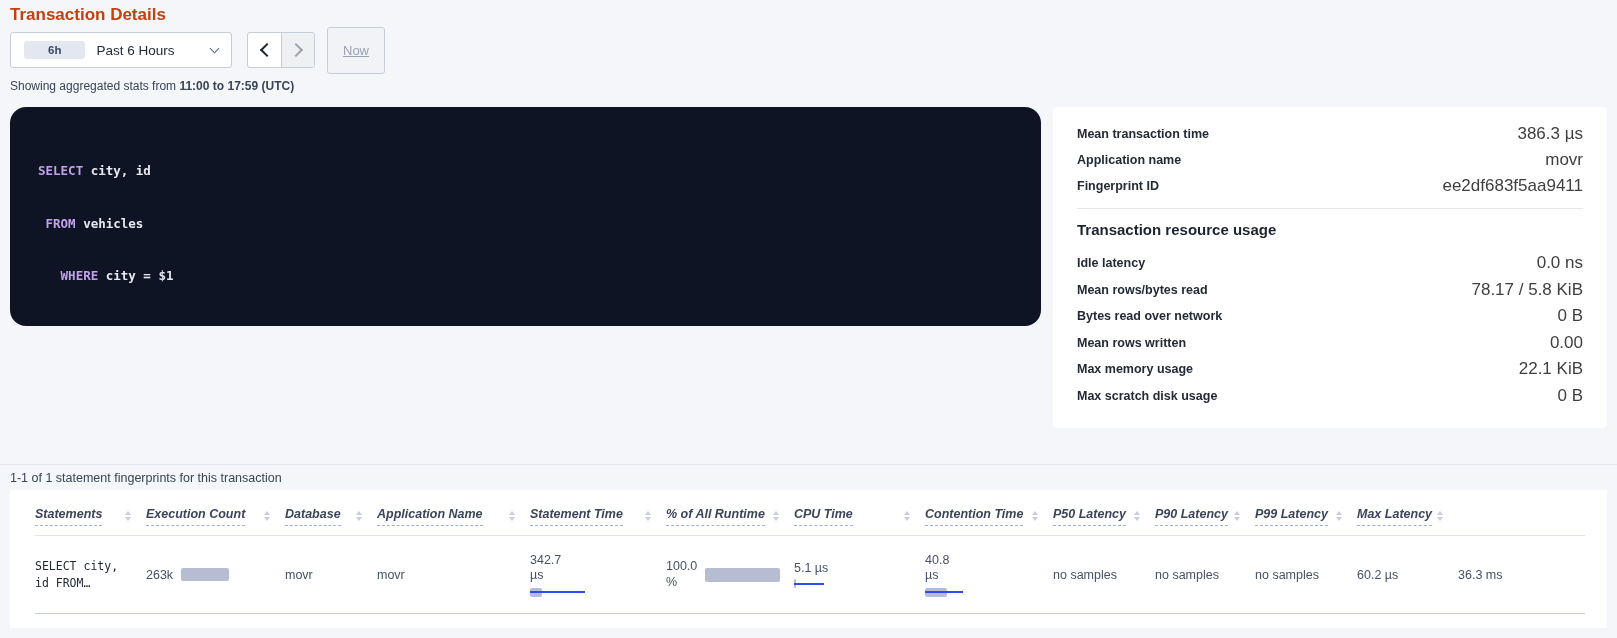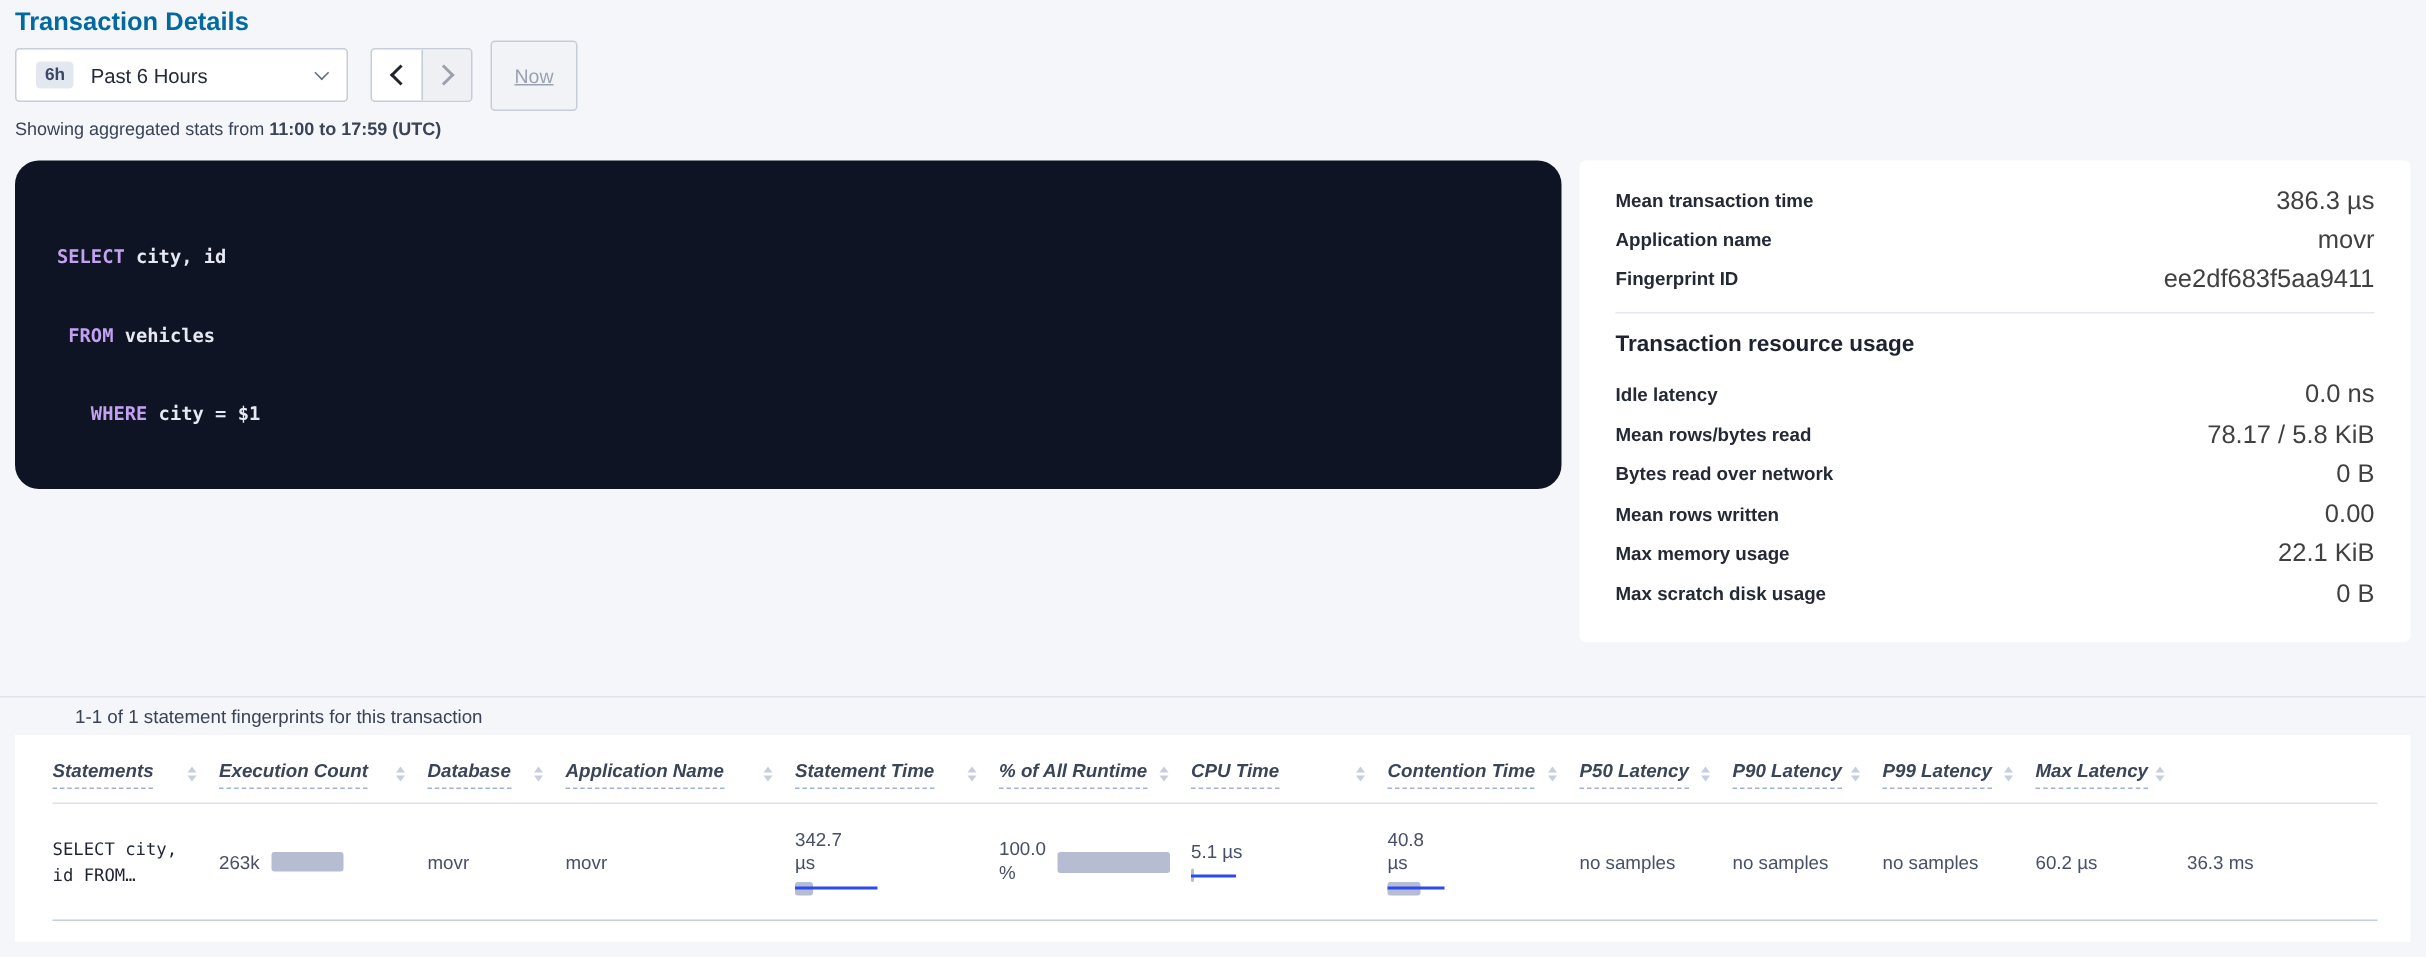--- a/index.html
+++ b/index.html
@@ -6,28 +6,28 @@
   html,body { width:1617px; height:638px; }
   body {
     background:#f4f6fa;
     font-family:"Liberation Sans", sans-serif;
     color:#242a35;
     position:relative;
     overflow:hidden;
   }
 
   
-  .page-title { position:absolute; left:10px; top:5px; font-size:17px; font-weight:bold; color:#0369a1; }
+  .page-title { position:absolute; left:10px; top:5px; font-size:17px; font-weight:bold; color:#c2410c; }
 
   .controls { position:absolute; left:10px; top:32px; display:flex; align-items:center; height:36px; }
   .time-picker {
     width:222px; height:36px; background:#fff; border:1px solid #c6ccd8; border-radius:3px;
     display:flex; align-items:center; padding:0 13px; cursor:pointer;
   }
-  .tp-badge { background:#e3e8f0; border-radius:3px; font-size:11.5px; font-weight:bold; color:#394a66; padding:3px 6px; margin-right:11px; }
+  .tp-badge { background:#e3e8f0; border-radius:3px; font-size:11.5px; font-weight:bold; color:#394a66; padding:3px 24px; margin-right:11px; }
   .tp-label { font-size:13.5px; color:#242a35; flex:1; }
   .chev { display:inline-block; border-style:solid; border-color:#5f6c80; border-width:0 1.6px 1.6px 0; padding:3px; }
   .chev.down { transform:rotate(45deg); margin-top:-3px; }
   .nav-group { display:flex; margin-left:15px; border:1px solid #c6ccd8; border-radius:3px; overflow:hidden; height:36px; background:#fff; }
   .nav-btn { width:33px; height:34px; display:flex; align-items:center; justify-content:center; cursor:pointer; }
   .nav-btn .chev { padding:4px; }
   .nav-btn.prev .chev { border-color:#20242c; border-width:0 2.4px 2.4px 0; transform:rotate(135deg); margin-left:4px; }
   .nav-btn.next { background:#eef0f4; border-left:1px solid #c6ccd8; }
   .nav-btn.next .chev { border-color:#9aa1ad; border-width:0 2.4px 2.4px 0; transform:rotate(-45deg); margin-right:4px; }
   .now-btn {
@@ -53,21 +53,21 @@
   }
   .stat-row { display:flex; justify-content:space-between; align-items:center; height:26px; }
   .stat-row.tall { height:26.5px; }
   .stat-label { font-size:12.5px; font-weight:bold; color:#242a35; }
   .stat-value { font-size:17px; color:#404040; }
   .stats-divider { border-top:1px solid #e4e7ee; margin:9px 0 12px; }
   .stats-section-title { font-size:15px; font-weight:bold; color:#1d2430; margin:2px 0 12px; }
 
   
   .page-divider { position:absolute; left:0; top:464px; width:1617px; border-top:1px solid #dfe3ea; }
-  .fingerprint-caption { position:absolute; left:10px; top:471px; font-size:12.5px; color:#394455;margin-left:40px; }
+  .fingerprint-caption { position:absolute; left:10px; top:471px; font-size:12.5px; color:#394455; }
 
   .table-card { position:absolute; left:10px; top:490px; width:1597px; height:138px; background:#fff; padding:0 22px 0 25px; }
   .tgrid { display:grid; grid-template-columns:111px 139px 92px 153px 136px 128px 131px 128px 102px 100px 102px 101px 1fr; }
   .thead { border-bottom:1px solid #dde2ec; height:46px; }
   .th { display:flex; align-items:flex-end; padding-bottom:9px; cursor:pointer; }
   .th-label { font-size:12.5px; font-weight:bold; color:#3b4558; border-bottom:1px dashed #9fb0dd; padding-bottom:4px; white-space:nowrap;font-style:italic; }
   .sort { margin-left:auto; margin-right:15px; display:flex; flex-direction:column; gap:2px; padding-bottom:5px; cursor:pointer; }
   .tri-up { width:0; height:0; border-left:3.5px solid transparent; border-right:3.5px solid transparent; border-bottom:4.5px solid #c7cee2; }
   .tri-down { width:0; height:0; border-left:3.5px solid transparent; border-right:3.5px solid transparent; border-top:4.5px solid #c7cee2; }
 

